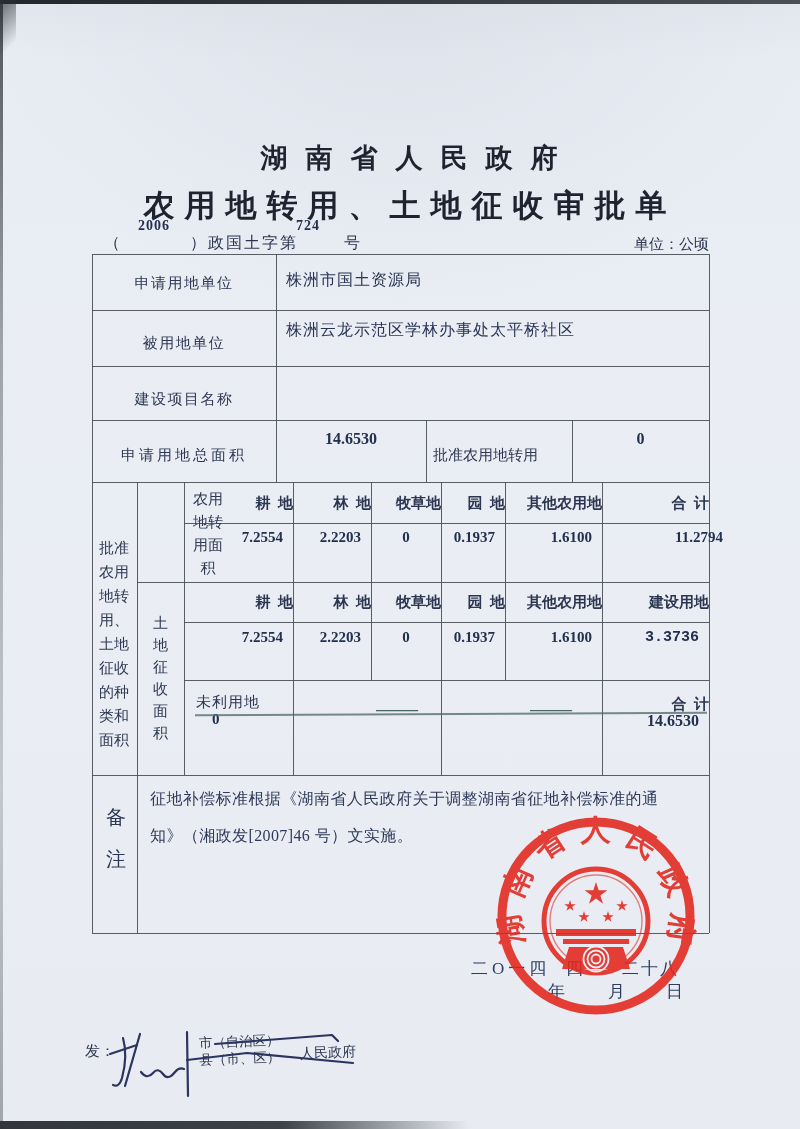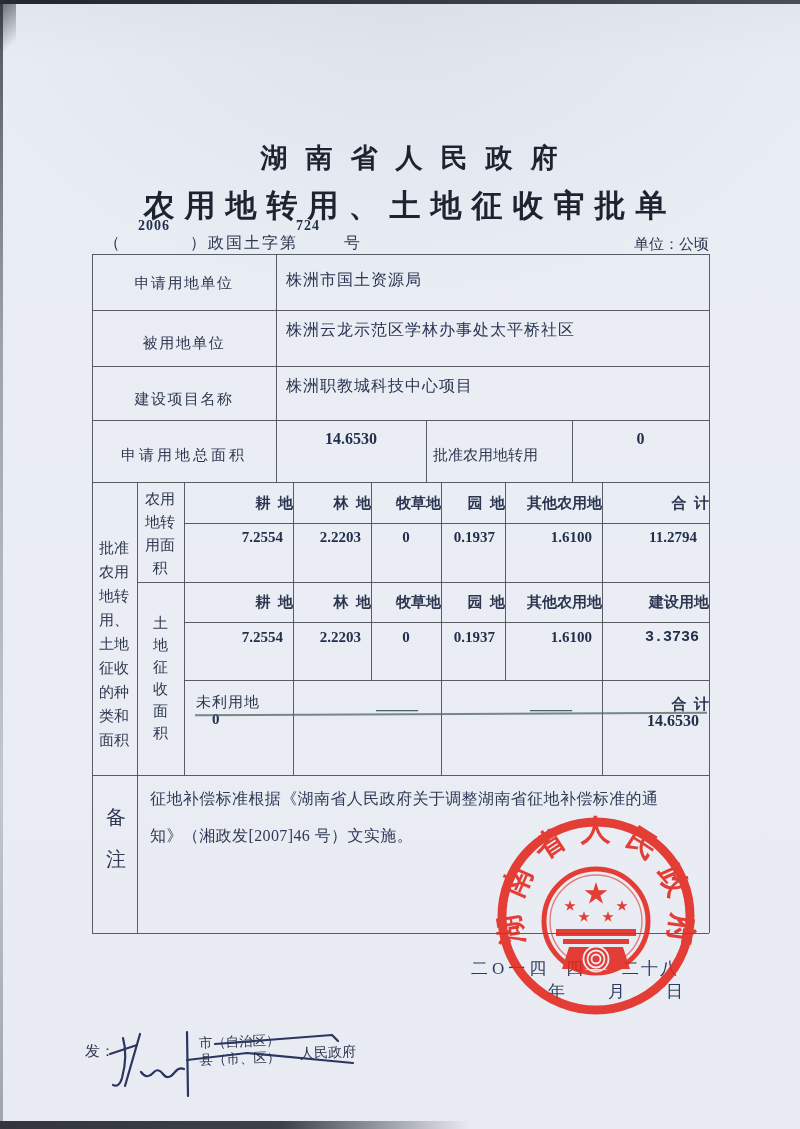--- a/index.html
+++ b/index.html
@@ -24,21 +24,21 @@
       width:100%;text-align:center;color:#1e2330;}
   .num{font-weight:bold;color:#22304e;}
   .lbl{font-size:15px;letter-spacing:1.5px;color:#2e3852;}
   .val{font-size:16px;letter-spacing:1px;color:#2a3554;}
   .hdr{font-size:15px;font-weight:bold;white-space:pre;color:#2c3650;}
   .cellnum{font-size:15px;font-weight:bold;color:#22304e;text-align:right;}
   .center{text-align:right;}
   .v2{width:34px;word-break:break-all;line-break:anywhere;text-align:center;
       font-size:15px;line-height:24px;color:#2e3852;}
   .v2b{width:32px;word-break:break-all;line-break:anywhere;text-align:center;
-      font-size:15px;line-height:23px;color:#2e3852;}
+      font-size:15px;line-height:23px;color:#2e3852;margin-left:48px;}
   .v1{width:17px;word-break:break-all;line-break:anywhere;text-align:center;
       font-size:15px;color:#2e3852;}
   .dash{display:inline-block;transform:scaleX(2.6);color:#476662;font-weight:bold;}
   .strike{position:absolute;height:2px;background:#4b6663;opacity:.75;transform:rotate(-0.3deg);}
   .edge-top{position:absolute;left:0;top:0;width:800px;height:4px;
       background:linear-gradient(90deg,#23262b,#3a3e45 60%,#4a4e55);}
   .edge-left{position:absolute;left:0;top:0;width:3px;height:1129px;
       background:linear-gradient(180deg,#2a2d33,#8a8f98 30%,#b9bec7 70%,#8d929b);opacity:.8;}
   .edge-bottom{position:absolute;left:0;top:1121px;width:470px;height:8px;
       background:linear-gradient(90deg,#32363c 0,#3d4148 60%,rgba(61,65,72,0) 100%);}
@@ -87,21 +87,20 @@
   <div class="vl" style="left:505px;top:482px;height:198px;"></div>
   <div class="vl" style="left:602px;top:482px;height:293px;"></div>
 
   <div class="abs lbl" style="left:92px;top:274px;width:184px;text-align:center;">申请用地单位</div>
   <div class="abs val" style="left:286px;top:270px;">株洲市国土资源局</div>
 
   <div class="abs lbl" style="left:92px;top:334px;width:184px;text-align:center;">被用地单位</div>
   <div class="abs val" style="left:286px;top:320px;">株洲云龙示范区学林办事处太平桥社区</div>
 
   <div class="abs lbl" style="left:92px;top:390px;width:184px;text-align:center;">建设项目名称</div>
-  <div class="abs val" style="left:286px;top:376px;">株洲职教城科技中心项目</div>
 
   <div class="abs lbl" style="left:92px;top:446px;width:184px;text-align:center;letter-spacing:3px;">申请用地总面积</div>
   <div class="abs num" style="left:276px;top:430px;width:150px;text-align:center;font-size:16px;">14.6530</div>
   <div class="abs" style="left:433px;top:446px;font-size:15px;color:#2e3852;">批准农用地转用</div>
   <div class="abs num" style="left:572px;top:430px;width:137px;text-align:center;font-size:16px;">0</div>
 
   <div class="abs v2" style="left:97px;top:536px;">批准农用地转用、土地征收的种类和面积</div>
   <div class="abs v2b" style="left:144px;top:488px;">农用地转用面积</div>
   <div class="abs v1" style="left:152px;top:612px;line-height:22px;">土地征收面积</div>
 
@@ -110,21 +109,21 @@
   <div class="abs hdr center" style="left:371px;top:494px;width:70px;">牧草地</div>
   <div class="abs hdr center" style="left:441px;top:494px;width:64px;">园  地</div>
   <div class="abs hdr center" style="left:505px;top:494px;width:97px;">其他农用地</div>
   <div class="abs hdr center" style="left:602px;top:494px;width:107px;">合  计</div>
 
   <div class="abs cellnum" style="left:184px;top:529px;width:99px;">7.2554</div>
   <div class="abs cellnum" style="left:293px;top:529px;width:68px;">2.2203</div>
   <div class="abs cellnum center" style="left:371px;top:529px;width:70px;text-align:center;">0</div>
   <div class="abs cellnum" style="left:441px;top:529px;width:54px;">0.1937</div>
   <div class="abs cellnum" style="left:505px;top:529px;width:87px;">1.6100</div>
-  <div class="abs cellnum" style="left:600px;top:529px;width:97px;">11.2794</div>
+  <div class="abs cellnum" style="left:626px;top:529px;width:97px;">11.2794</div>
 
   <div class="abs hdr center" style="left:184px;top:593px;width:109px;">耕  地</div>
   <div class="abs hdr center" style="left:293px;top:593px;width:78px;">林  地</div>
   <div class="abs hdr center" style="left:371px;top:593px;width:70px;">牧草地</div>
   <div class="abs hdr center" style="left:441px;top:593px;width:64px;">园  地</div>
   <div class="abs hdr center" style="left:505px;top:593px;width:97px;">其他农用地</div>
   <div class="abs hdr center" style="left:602px;top:593px;width:107px;">建设用地</div>
 
   <div class="abs cellnum" style="left:184px;top:629px;width:99px;">7.2554</div>
   <div class="abs cellnum" style="left:293px;top:629px;width:68px;">2.2203</div>

